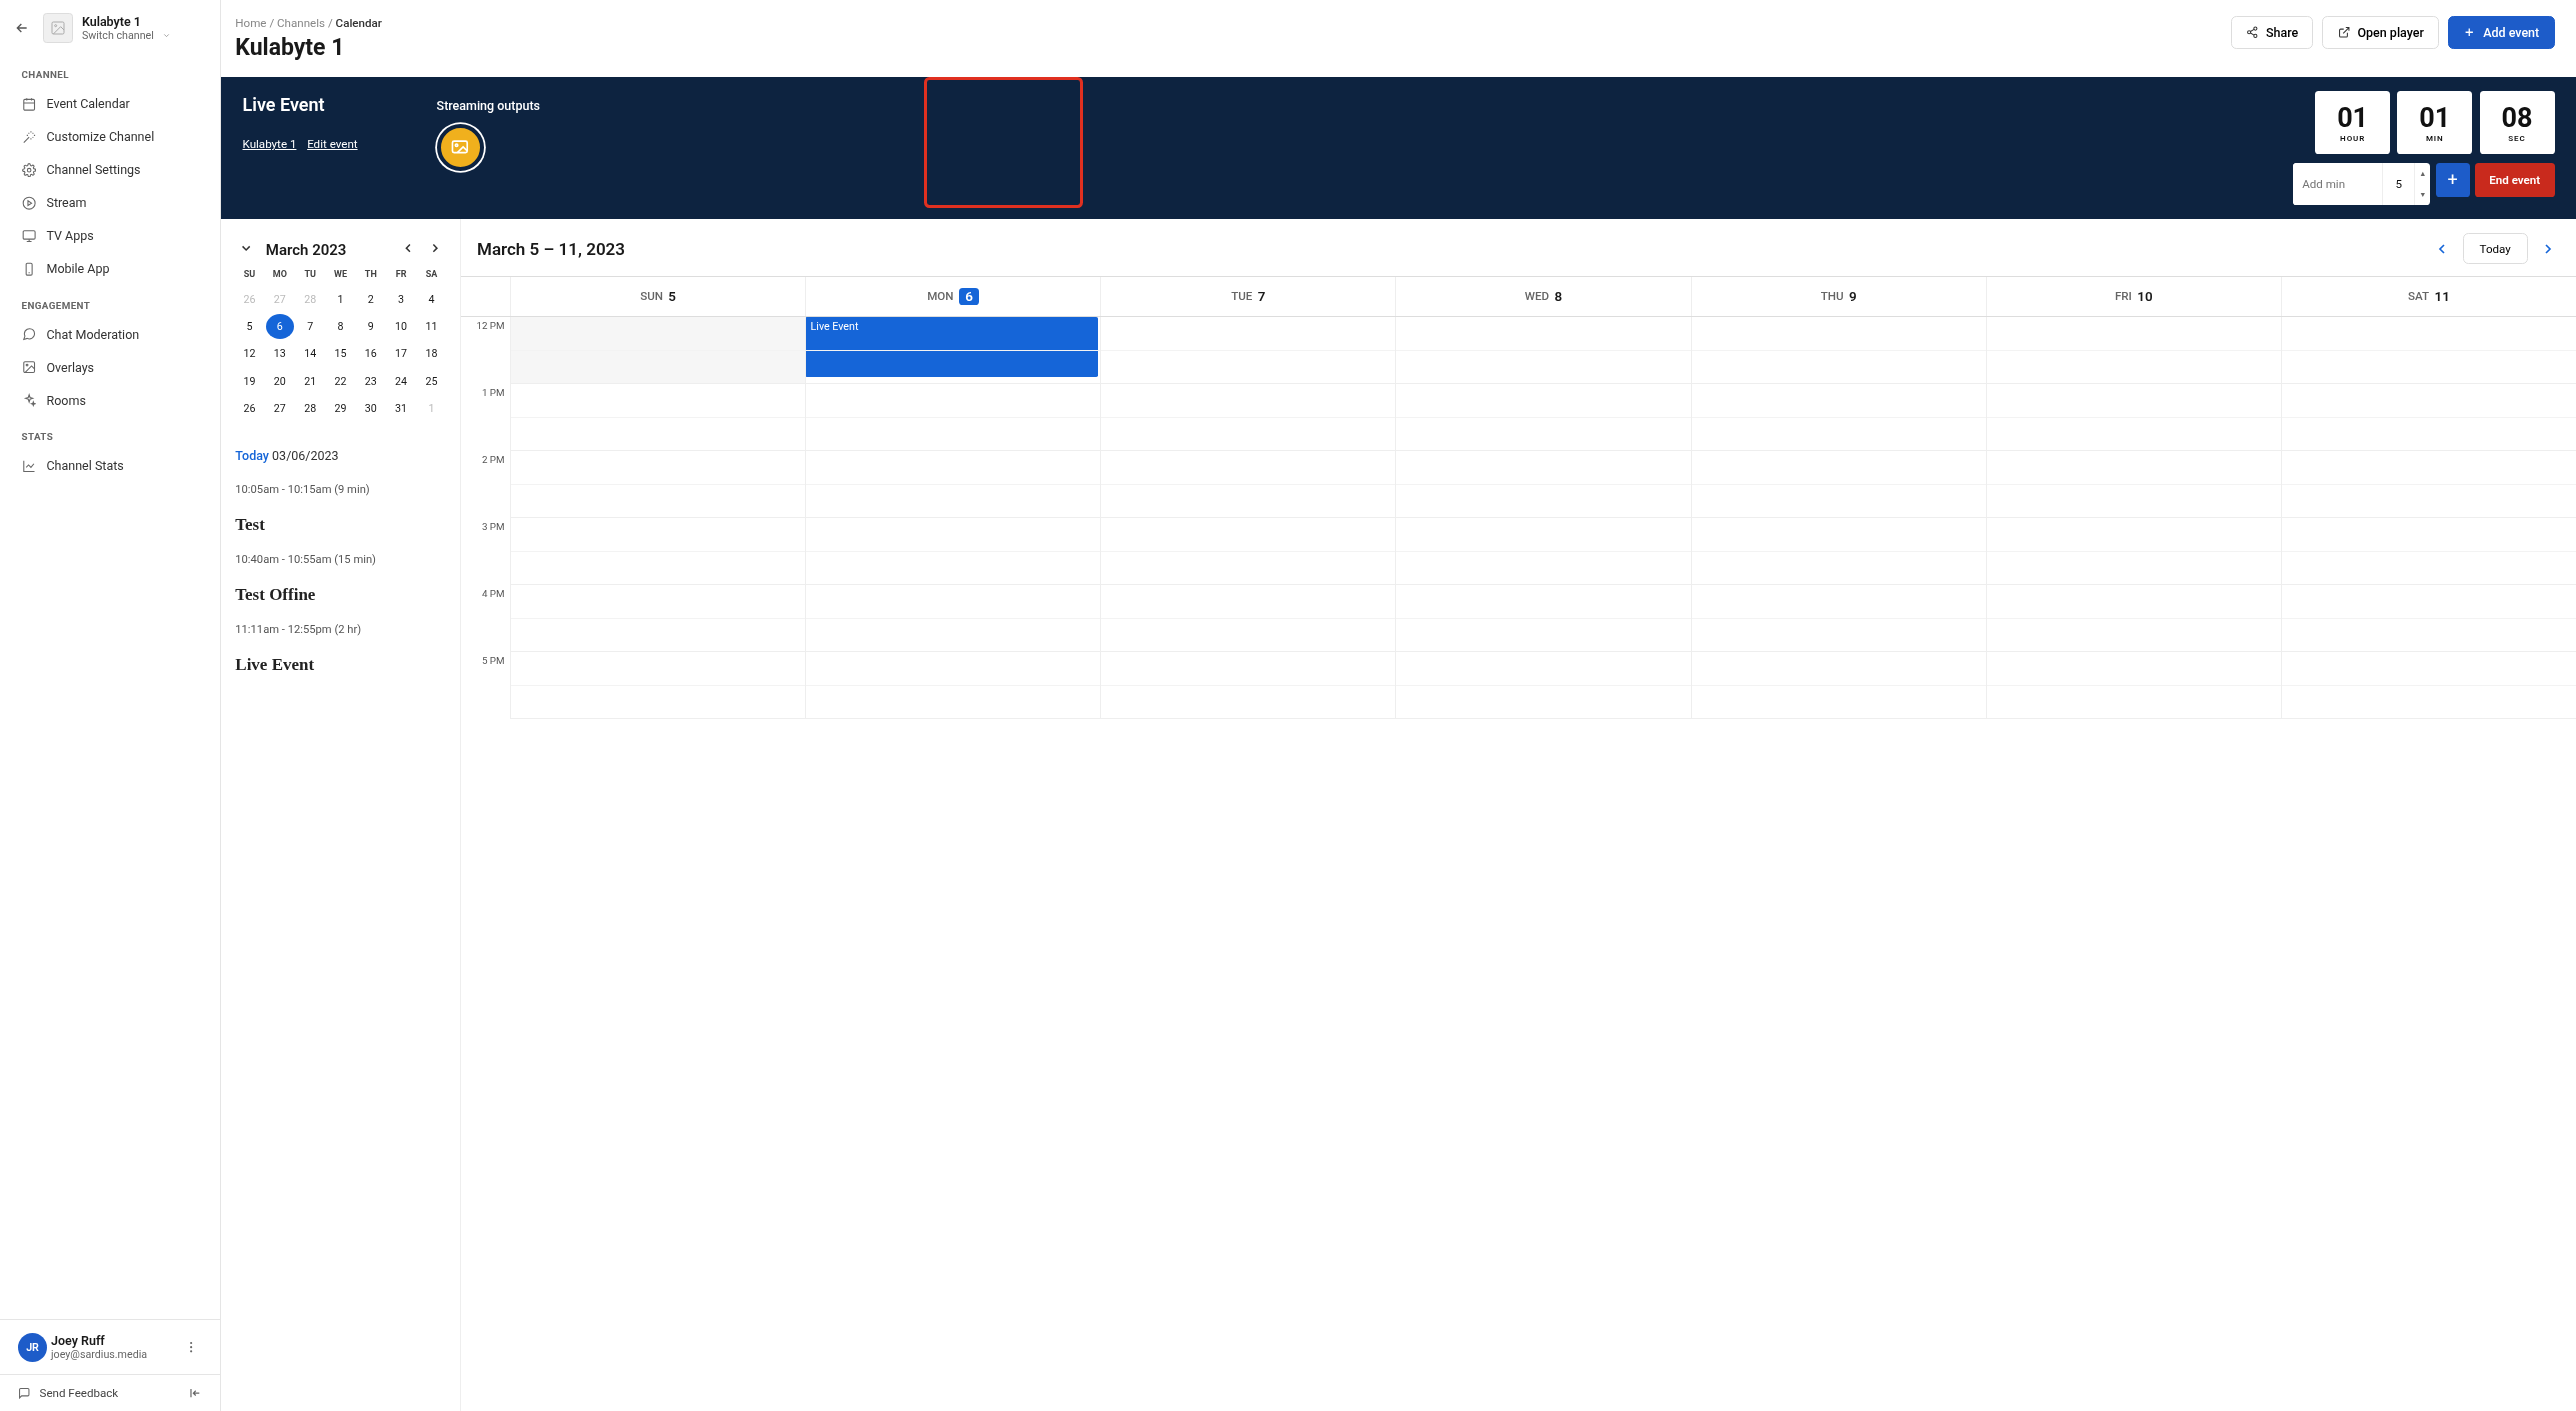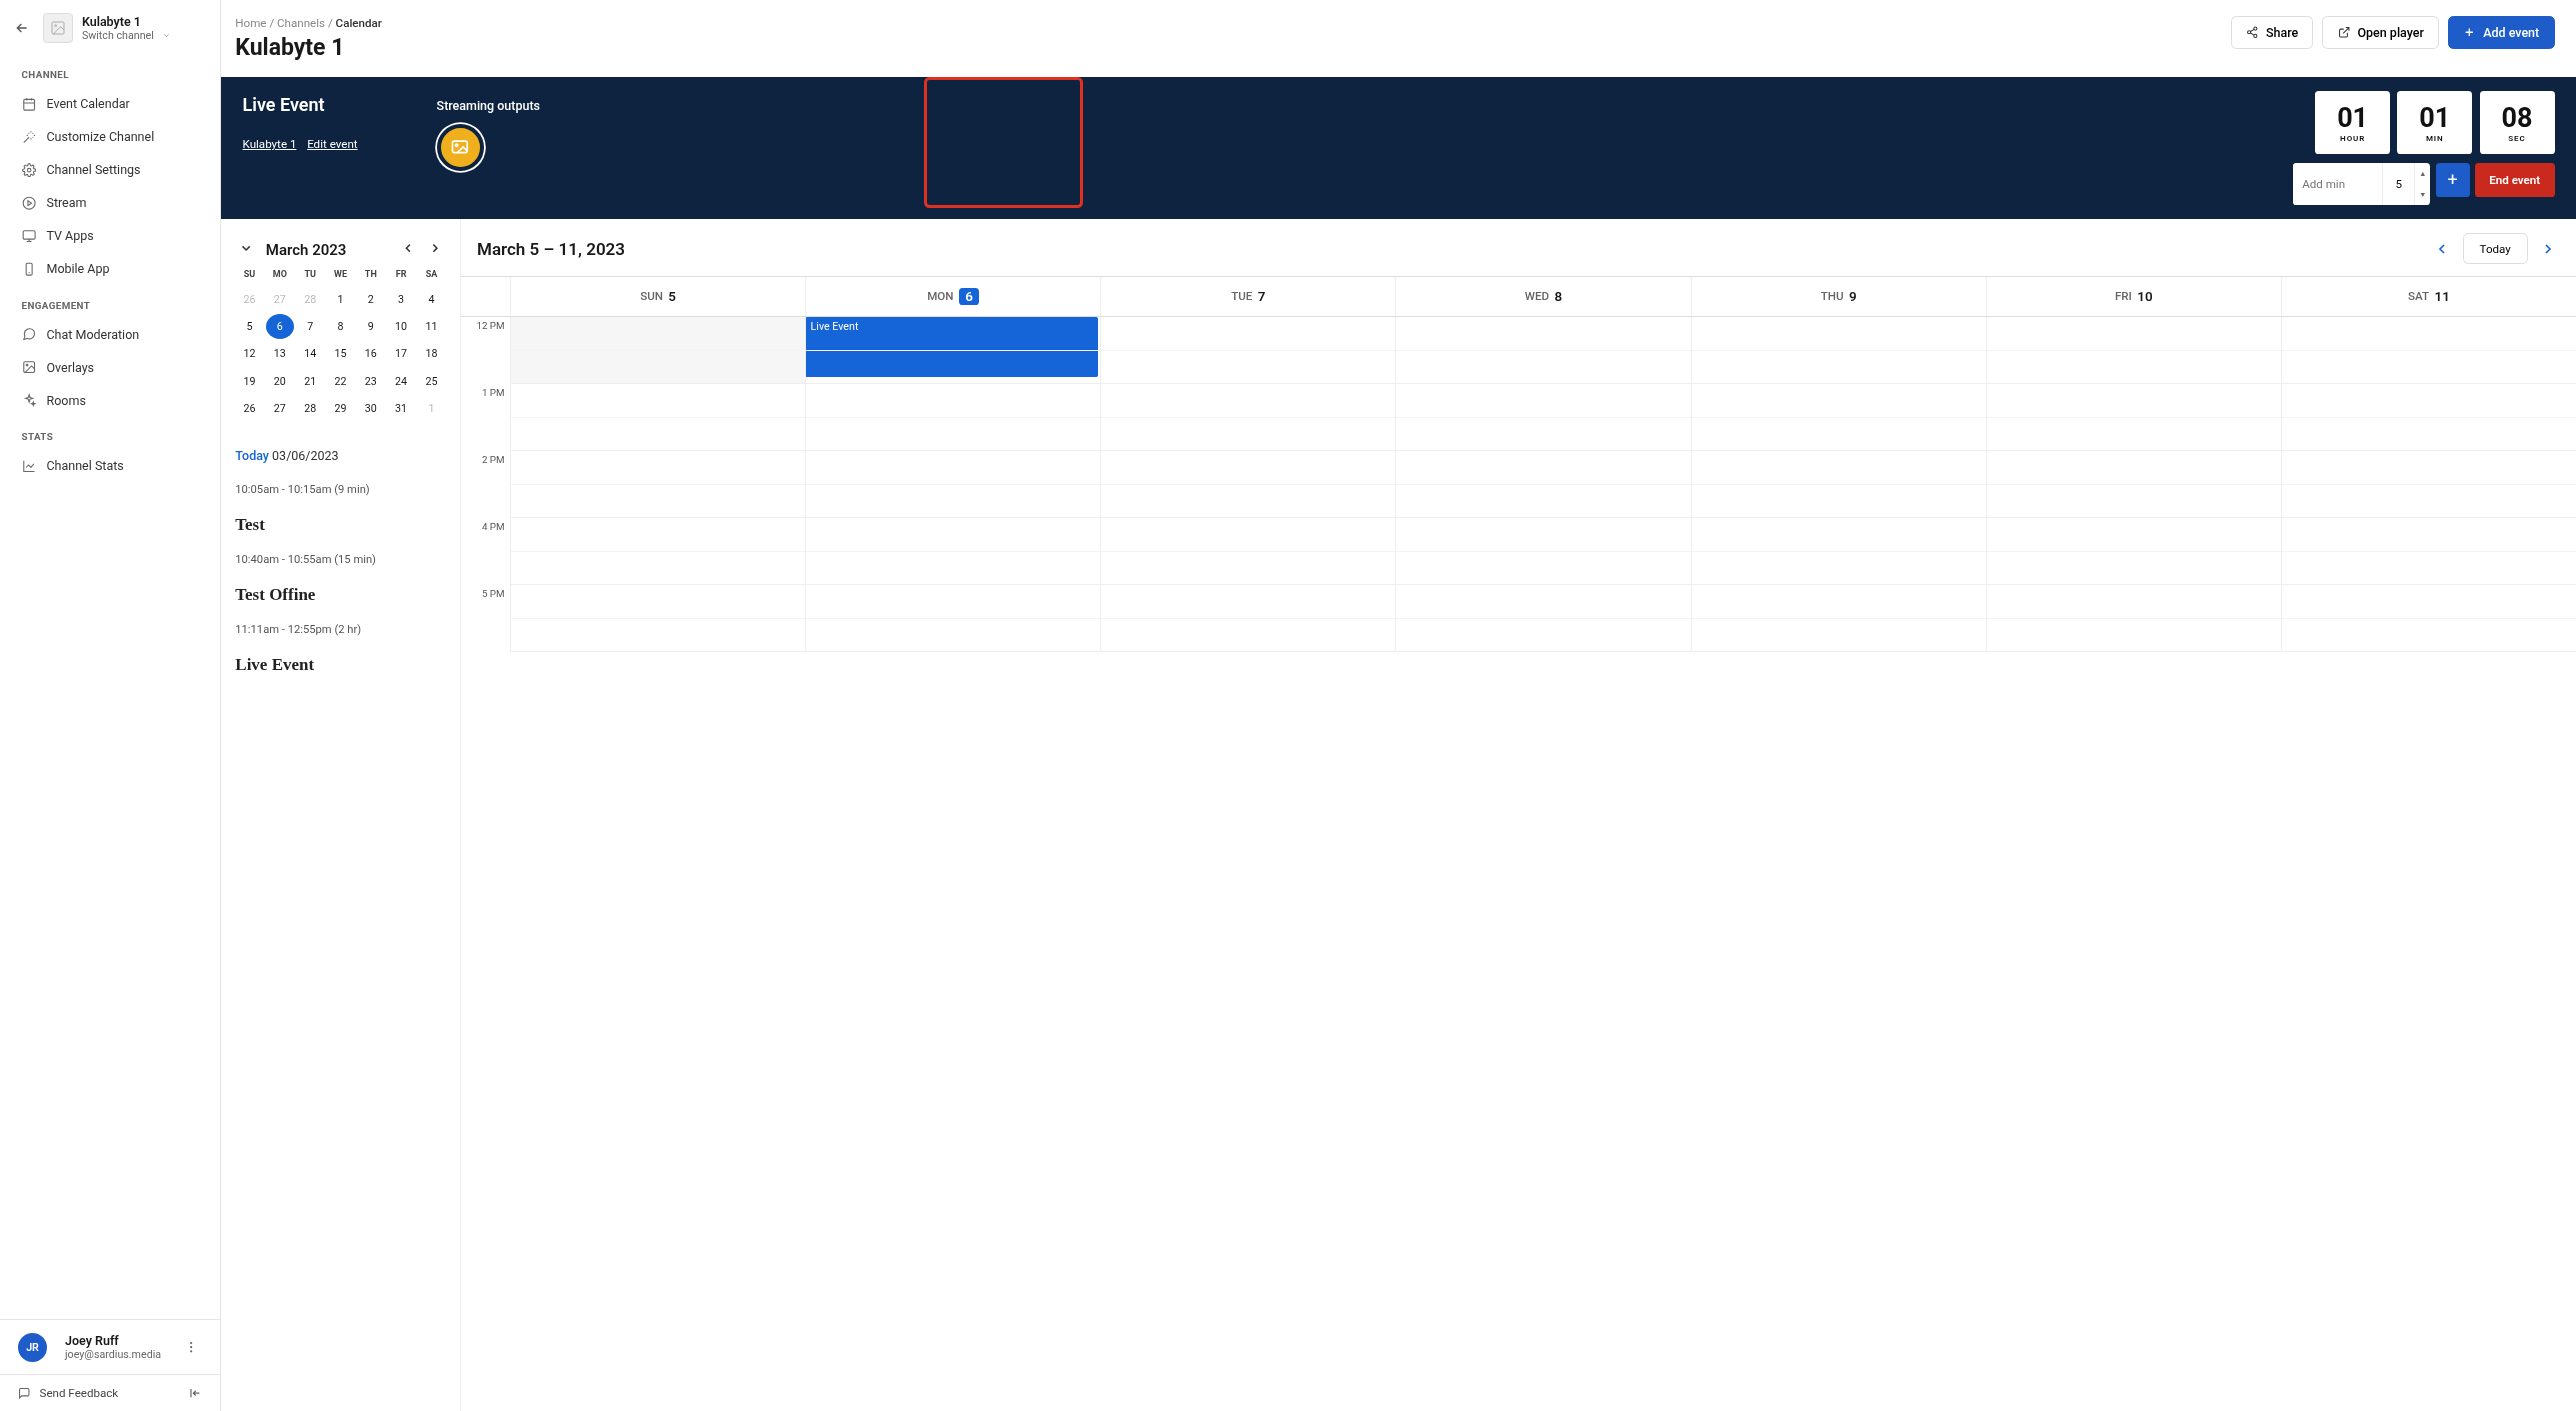--- a/index.html
+++ b/index.html
@@ -8,21 +8,21 @@
 .sidebar-header { display: flex; align-items: center; padding: 12.5px 10.7px; gap: 9px; }
 .back-btn { background: none; border: none; cursor: pointer; padding: 3.6px; }
 .channel-thumb { width: 30px; height: 30px; background: #f0f0f0; border: 0.9px solid #ddd; border-radius: 3.6px; display: flex; align-items: center; justify-content: center; }
 .channel-info { flex: 1; }
 .channel-name { font-weight: 600; font-size: 12.5px; }
 .switch-channel { font-size: 10.7px; color: #666; display: flex; align-items: center; gap: 8px; cursor: pointer; }
 .section-label { font-size: 9.8px; font-weight: 700; letter-spacing: 0.4px; color: #666; padding: 14.3px 21.5px 7.2px; }
 .nav-item { display: flex; align-items: center; gap: 10.7px; padding: 9px 21.5px; font-size: 12.5px; color: #333; cursor: pointer; }
 .nav-icon { width: 14.3px; height: 14.3px; color: #666; }
 .sidebar-footer { margin-top: auto; border-top: 0.9px solid #e5e5e5; }
-.user-row { display: flex; align-items: center; padding: 12.5px 18px; gap: 18px; }
+.user-row { display: flex; align-items: center; padding: 12.5px 18px; gap: 4px; }
 .avatar { width: 29px; height: 29px; border-radius: 50%; background: #1d5cc9; color: #fff; display: flex; align-items: center; justify-content: center; font-size: 10.7px; font-weight: 600; }
 .user-info { flex: 1; }
 .user-name { font-size: 12.5px; font-weight: 600; }
 .user-email { font-size: 10.7px; color: #666; }
 .more-btn { background: none; border: none; cursor: pointer; padding: 3.6px; }
 .feedback-row { display: flex; align-items: center; justify-content: space-between; padding: 10.7px 18px; border-top: 0.9px solid #e5e5e5; }
 .feedback-link { display: flex; align-items: center; gap: 9px; font-size: 11.6px; color: #444; cursor: pointer; }
 .collapse-btn { background: none; border: none; cursor: pointer; }
 
 .main { flex: 1; display: flex; flex-direction: column; overflow: hidden; }
@@ -479,20 +479,30 @@
               <div class="time-label">2 PM</div>
               <div class="time-cell half"></div>
               <div class="time-cell half"></div>
               <div class="time-cell half"></div>
               <div class="time-cell half"></div>
               <div class="time-cell half"></div>
               <div class="time-cell half"></div>
               <div class="time-cell half"></div>
             </div>
             <div class="time-row">
+              <div class="time-label">3 PM</div>
+              <div class="time-cell half"></div>
+              <div class="time-cell half"></div>
+              <div class="time-cell half"></div>
+              <div class="time-cell half"></div>
+              <div class="time-cell half"></div>
+              <div class="time-cell half"></div>
+              <div class="time-cell half"></div>
+            </div>
+            <div class="time-row">
               <div class="time-label">4 PM</div>
               <div class="time-cell half"></div>
               <div class="time-cell half"></div>
               <div class="time-cell half"></div>
               <div class="time-cell half"></div>
               <div class="time-cell half"></div>
               <div class="time-cell half"></div>
               <div class="time-cell half"></div>
             </div>
             <div class="time-row">

